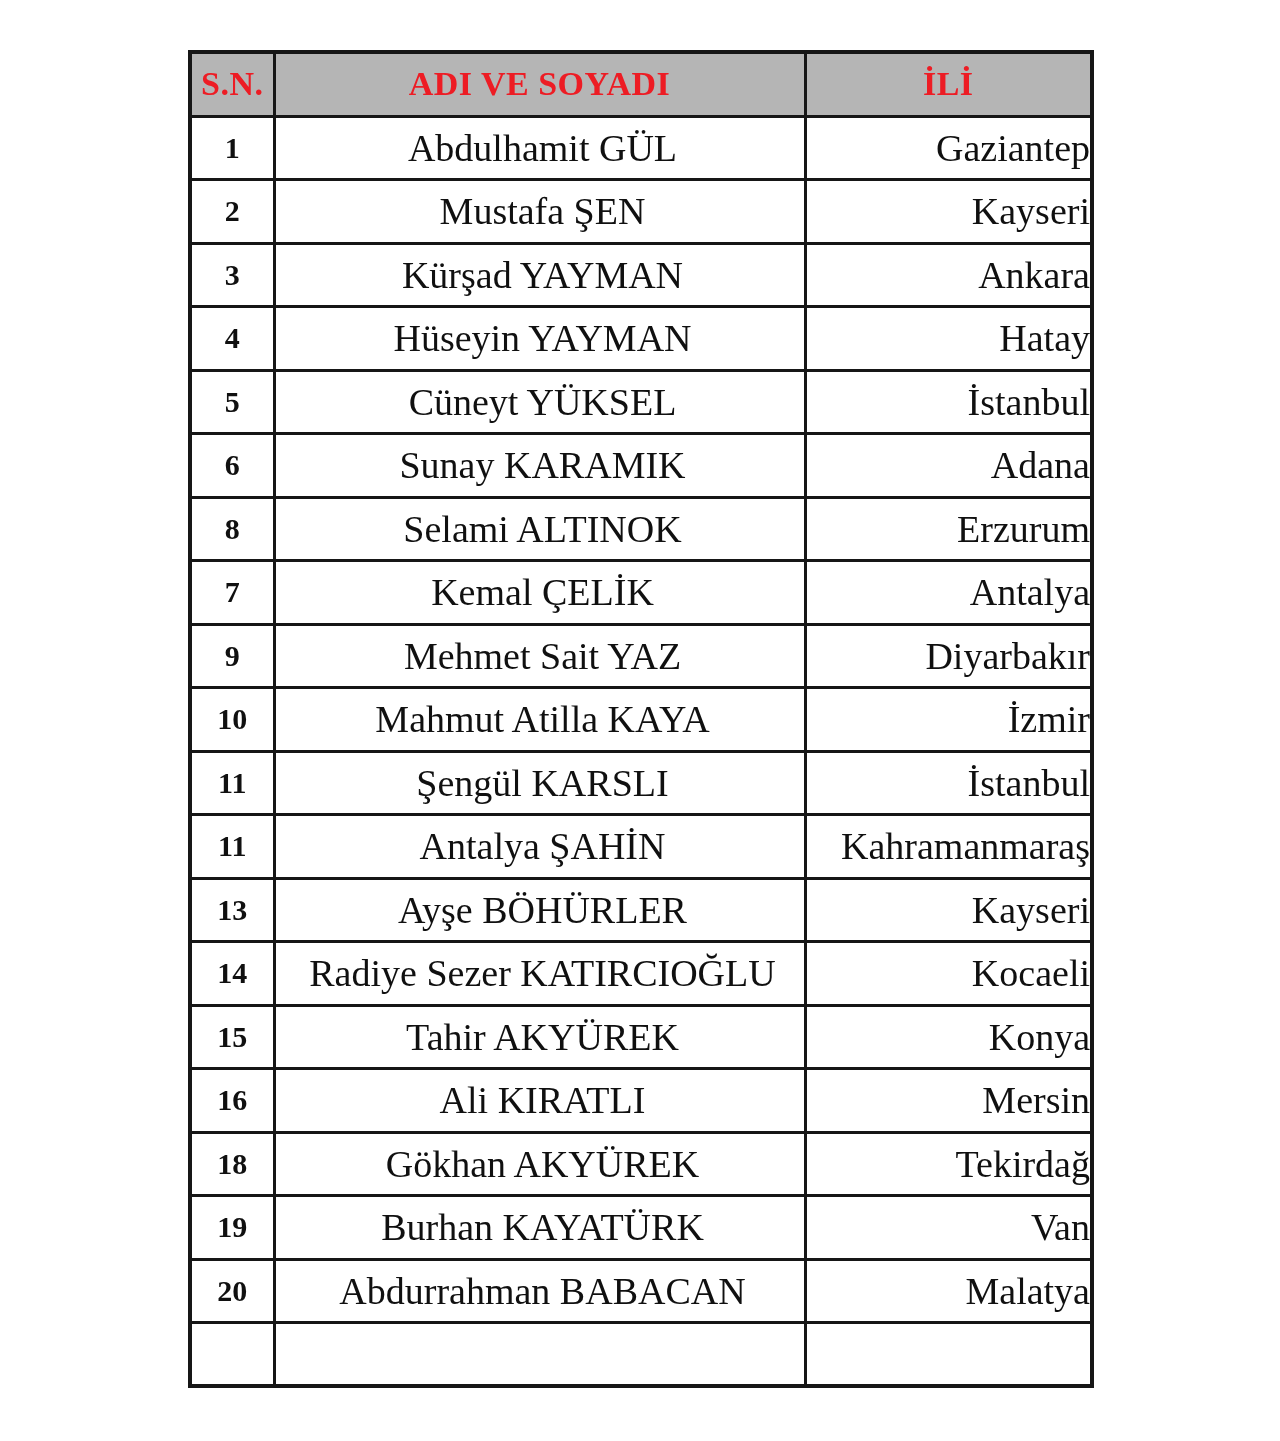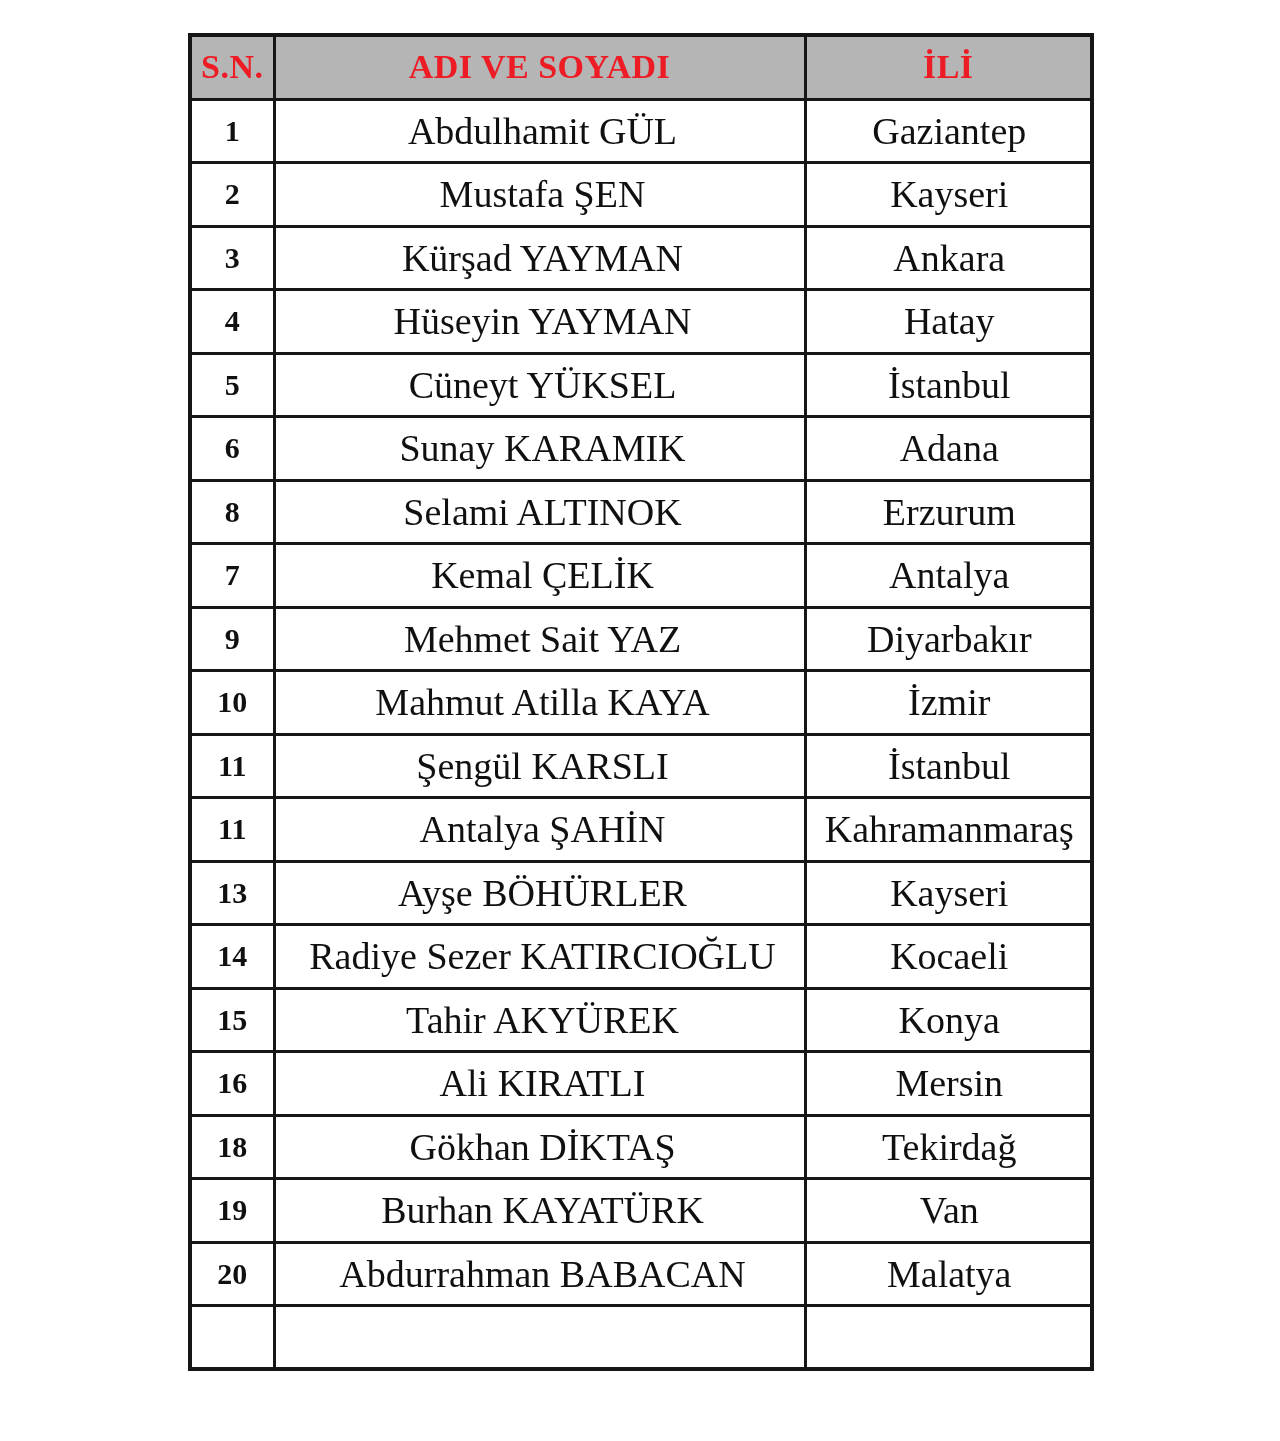--- a/index.html
+++ b/index.html
@@ -23,21 +23,21 @@
     left:188px;
     top:33px;
     width:902px;
     table-layout:fixed;
     border-collapse:collapse;
     background:#fff;
   }
   table.roster, table.roster th, table.roster td{
     border:3px solid var(--border-color);
   }
-  table.roster{border-width:4px;}
+  table.roster{border-width:4px;margin-top:17px;}
   thead th{
     height:64px;
     background:var(--header-bg);
     color:var(--header-color);
     font-weight:bold;
     font-size:34px;
     text-align:center;
     vertical-align:middle;
     letter-spacing:0.5px;
   }
@@ -53,21 +53,21 @@
   tbody td.sn{
     font-weight:bold;
     font-size:30px;
     text-align:center;
   }
   tbody td.name{
     text-align:center;
     padding-left:6px;
   }
   tbody td.city{
-    text-align:center;
+    text-align:right;
     padding-left:2px;
   }
 </style>
 </head>
 <body>
 
 <div class="page">
   <table class="roster">
     <colgroup>
       <col style="width:84px">
@@ -157,21 +157,21 @@
           <td class="name">Tahir AKYÜREK</td>
           <td class="city">Konya</td>
         </tr>
         <tr>
           <td class="sn">16</td>
           <td class="name">Ali KIRATLI</td>
           <td class="city">Mersin</td>
         </tr>
         <tr>
           <td class="sn">18</td>
-          <td class="name">Gökhan DİKTAŞ</td>
+          <td class="name">Gökhan AKYÜREK</td>
           <td class="city">Tekirdağ</td>
         </tr>
         <tr>
           <td class="sn">19</td>
           <td class="name">Burhan KAYATÜRK</td>
           <td class="city">Van</td>
         </tr>
         <tr>
           <td class="sn">20</td>
           <td class="name">Abdurrahman BABACAN</td>

